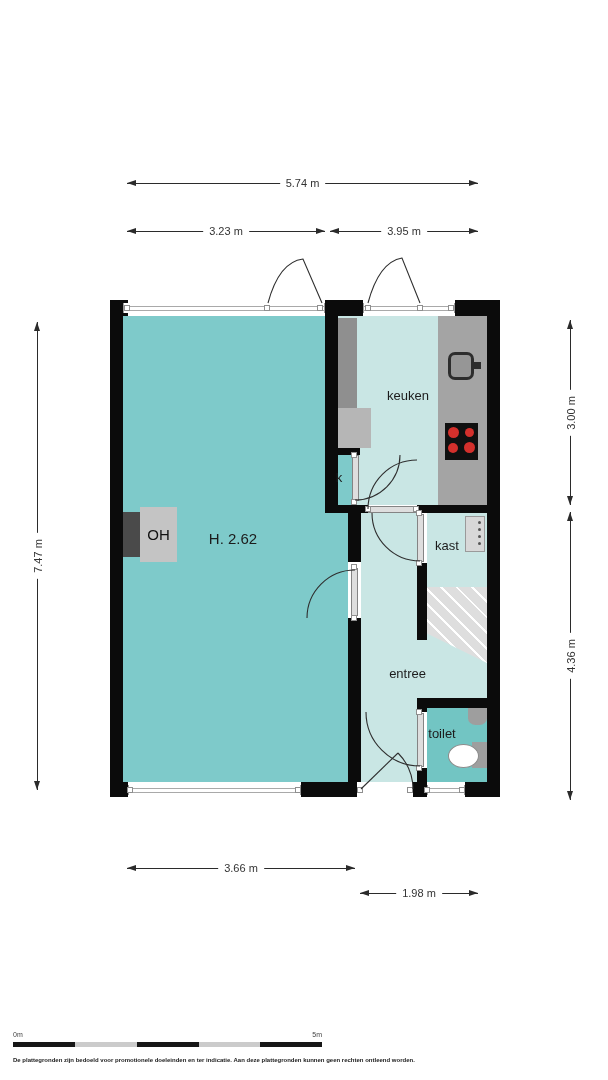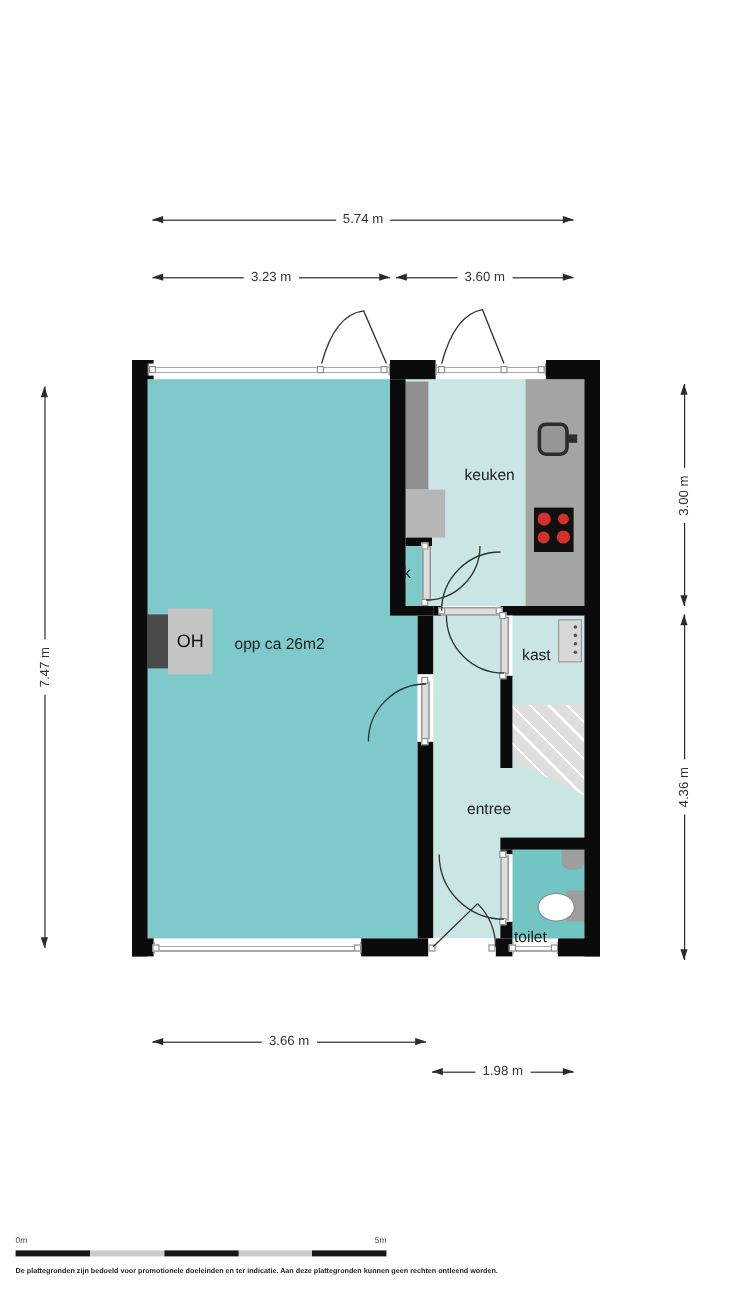--- a/index.html
+++ b/index.html
@@ -35,21 +35,21 @@
 
 <div class="canvas">
 
   <div class="dim dim-h" style="left:127px;top:183px;width:351px;">
     <span class="lbl">5.74 m</span>
     </div>
   <div class="dim dim-h" style="left:127px;top:231px;width:198px;">
     <span class="lbl">3.23 m</span>
     </div>
   <div class="dim dim-h" style="left:330px;top:231px;width:148px;">
-    <span class="lbl">3.60 m</span>
+    <span class="lbl">3.95 m</span>
     </div>
   <div class="dim dim-v" style="left:37px;top:322px;height:468px;">
     <span class="lbl">7.47 m</span>
     </div>
   <div class="dim dim-v" style="left:570px;top:320px;height:185px;">
     <span class="lbl">3.00 m</span>
     </div>
   <div class="dim dim-v" style="left:570px;top:512px;height:288px;">
     <span class="lbl">4.36 m</span>
     </div>
@@ -167,27 +167,27 @@
       <path d="M368,509 A49,49 0 0 1 417,460"></path>
       <path d="M355,570 A48,48 0 0 0 307,618"></path>
       <path d="M420,561 A48,48 0 0 1 372,513"></path>
       <path d="M420,766 A54,54 0 0 1 366,712"></path>
       <path d="M361,789 L398,753"></path>
       <path d="M398,753 A52,52 0 0 1 413,789"></path>
     </g>
   </svg>
 
   <div class="roomlabel" style="left:160px;top:528px;width:146px;">
-    <div style="font-size:13px;line-height:18px;">opp ca 26m2</div>
+    <div style="font-size:15px;line-height:21px;">H. 2.62</div>
   </div>
   <div class="roomlabel" style="left:380px;top:388px;width:56px;">keuken</div>
   <div class="roomlabel" style="left:332px;top:470px;width:14px;">k</div>
   <div class="roomlabel" style="left:426px;top:538px;width:42px;">kast</div>
   <div class="roomlabel" style="left:364px;top:666px;width:62px;text-align:right;">entree</div>
-  <div class="roomlabel" style="left:418px;top:726px;width:48px;margin-top:47px;">toilet</div>
+  <div class="roomlabel" style="left:418px;top:726px;width:48px;">toilet</div>
 
   <div class="abs" style="left:13px;top:1031px;width:309px;height:17px;">
     <span style="position:absolute;left:0;top:0;font-size:7px;color:#444;">0m</span>
     <span style="position:absolute;right:0;top:0;font-size:7px;color:#444;">5m</span>
     <div class="scaleseg" style="left:0;top:11px;width:62px;background:#161616;"></div>
     <div class="scaleseg" style="left:62px;top:11px;width:62px;background:#cbcbcb;"></div>
     <div class="scaleseg" style="left:124px;top:11px;width:62px;background:#161616;"></div>
     <div class="scaleseg" style="left:186px;top:11px;width:61px;background:#cbcbcb;"></div>
     <div class="scaleseg" style="left:247px;top:11px;width:62px;background:#161616;"></div>
   </div>

